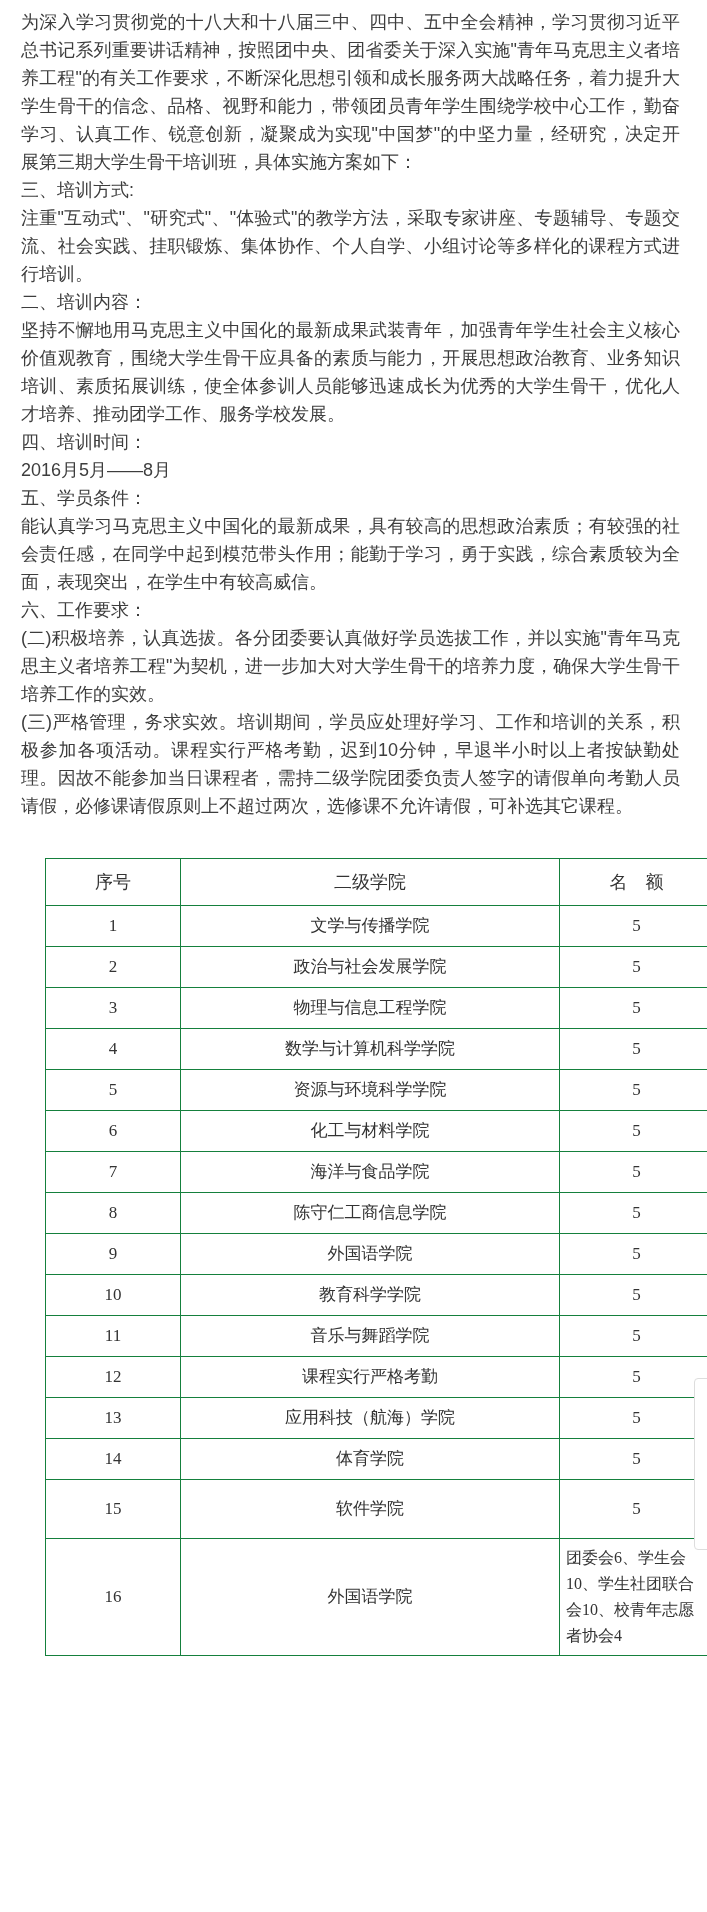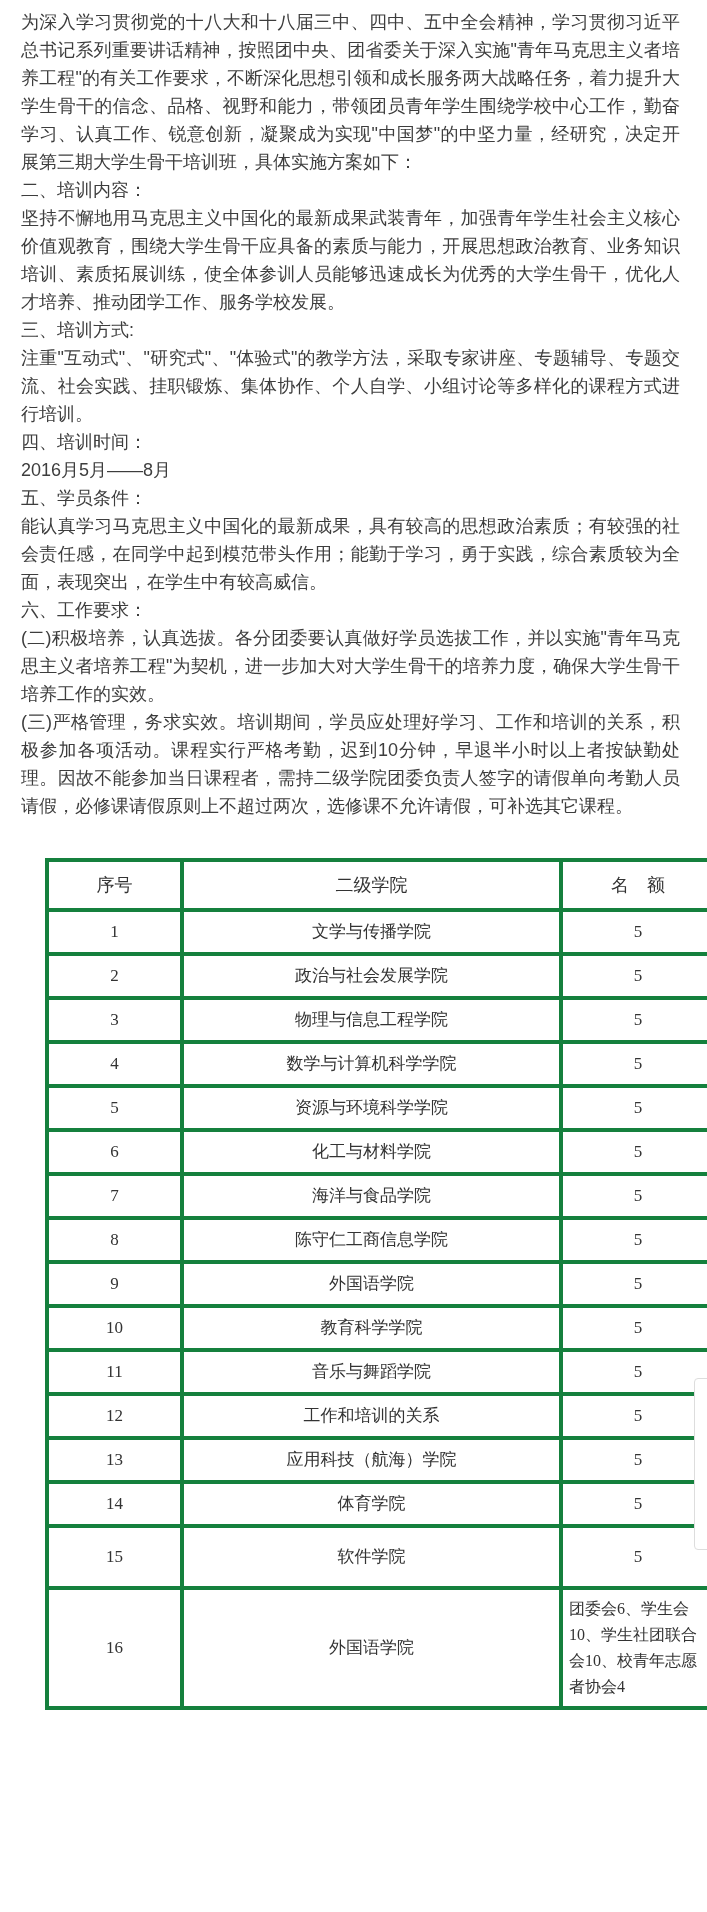--- a/index.html
+++ b/index.html
@@ -24,21 +24,21 @@
   .tight { margin-top: 0; }
   .quota-table {
     border-collapse: collapse;
     margin: 38px 0 0 24px;
     table-layout: fixed;
     width: 668px;
     font-family: "Liberation Serif", serif;
     color: #333333;
   }
   .quota-table th, .quota-table td {
-    border: 4px solid #15803d;
+    border: 1px solid #15803d;
     text-align: center;
     vertical-align: middle;
     padding: 4px 8px;
     font-weight: normal;
     font-size: 17px;
     line-height: 24px;
     overflow: hidden;
   }
   .quota-table th { height: 38px; font-size: 18px; }
   .quota-table td { height: 32px; }
@@ -66,30 +66,30 @@
 </style>
 </head>
 <body>
 
 <div class="doc">
   <p class="intro">为深入学习贯彻党的十八大和十八届三中、四中、五中全会精神，学习贯彻习近平总书记系列重要讲话精神，按照团中央、团省委关于深入实施"青年马克思主义者培养工程"的有关工作要求，不断深化思想引领和成长服务两大战略任务，着力提升大学生骨干的信念、品格、视野和能力，带领团员青年学生围绕学校中心工作，勤奋学习、认真工作、锐意创新，凝聚成为实现"中国梦"的中坚力量，经研究，决定开展第三期大学生骨干培训班，具体实施方案如下：</p>
 
   <div>
 
   <div class="section">
+    <p class="sec-heading">三、培训方式:</p>
+    <div class="sec-body">
+          <p class="para">注重"互动式"、"研究式"、"体验式"的教学方法，采取专家讲座、专题辅导、专题交流、社会实践、挂职锻炼、集体协作、个人自学、小组讨论等多样化的课程方式进行培训。</p>
+        </div>
+  </div>
+
+  <div class="section">
     <p class="sec-heading">二、培训内容：</p>
     <div class="sec-body">
           <p class="para">坚持不懈地用马克思主义中国化的最新成果武装青年，加强青年学生社会主义核心价值观教育，围绕大学生骨干应具备的素质与能力，开展思想政治教育、业务知识培训、素质拓展训练，使全体参训人员能够迅速成长为优秀的大学生骨干，优化人才培养、推动团学工作、服务学校发展。</p>
-        </div>
-  </div>
-
-  <div class="section">
-    <p class="sec-heading">三、培训方式:</p>
-    <div class="sec-body">
-          <p class="para">注重"互动式"、"研究式"、"体验式"的教学方法，采取专家讲座、专题辅导、专题交流、社会实践、挂职锻炼、集体协作、个人自学、小组讨论等多样化的课程方式进行培训。</p>
         </div>
   </div>
 
   <div class="section">
     <p class="sec-heading">四、培训时间：</p>
     <div class="sec-body">
           <p class="para">2016月5月——8月</p>
         </div>
   </div>
 
@@ -184,21 +184,21 @@
   </tr>
 
   <tr>
     <td>11</td>
     <td>音乐与舞蹈学院</td>
     <td>5</td>
   </tr>
 
   <tr>
     <td>12</td>
-    <td>工作和培训的关系</td>
+    <td>课程实行严格考勤</td>
     <td>5</td>
   </tr>
 
   <tr>
     <td>13</td>
     <td>应用科技（航海）学院</td>
     <td>5</td>
   </tr>
 
   <tr>

